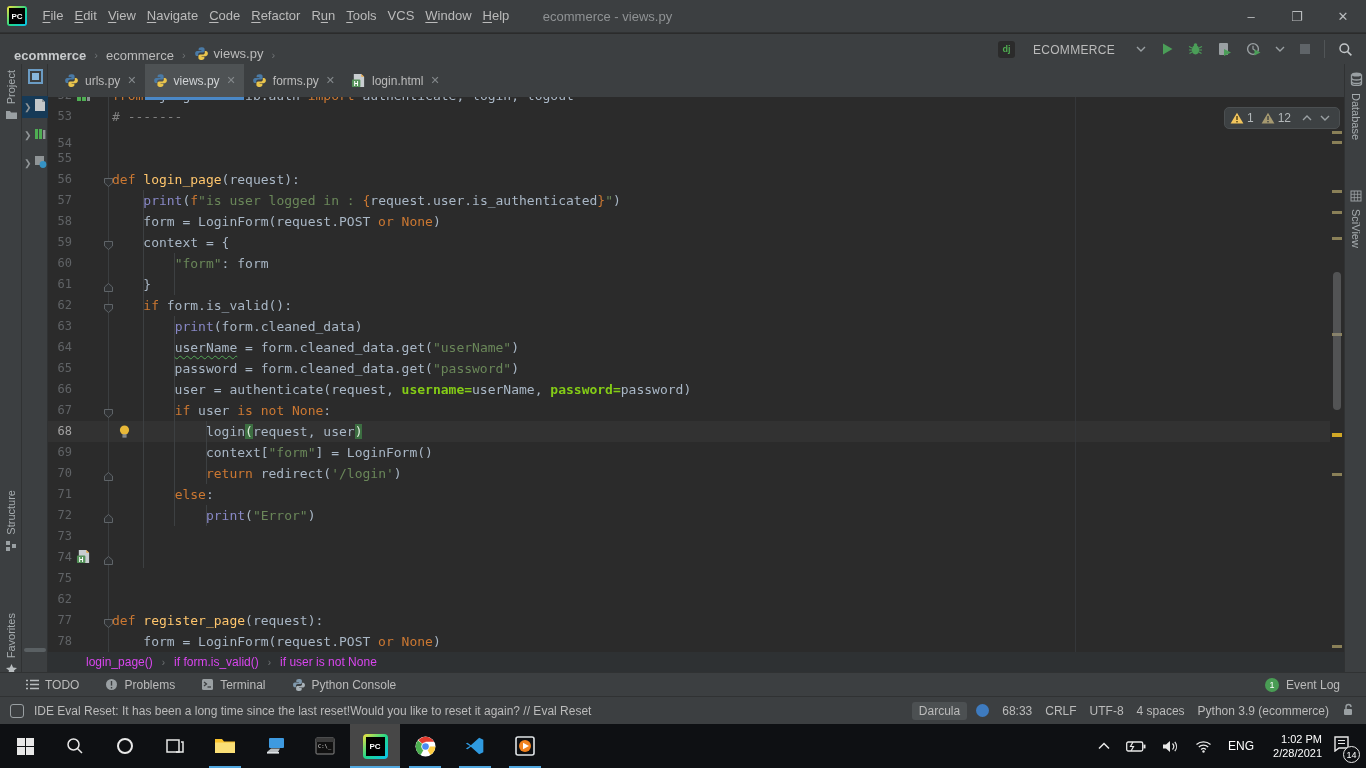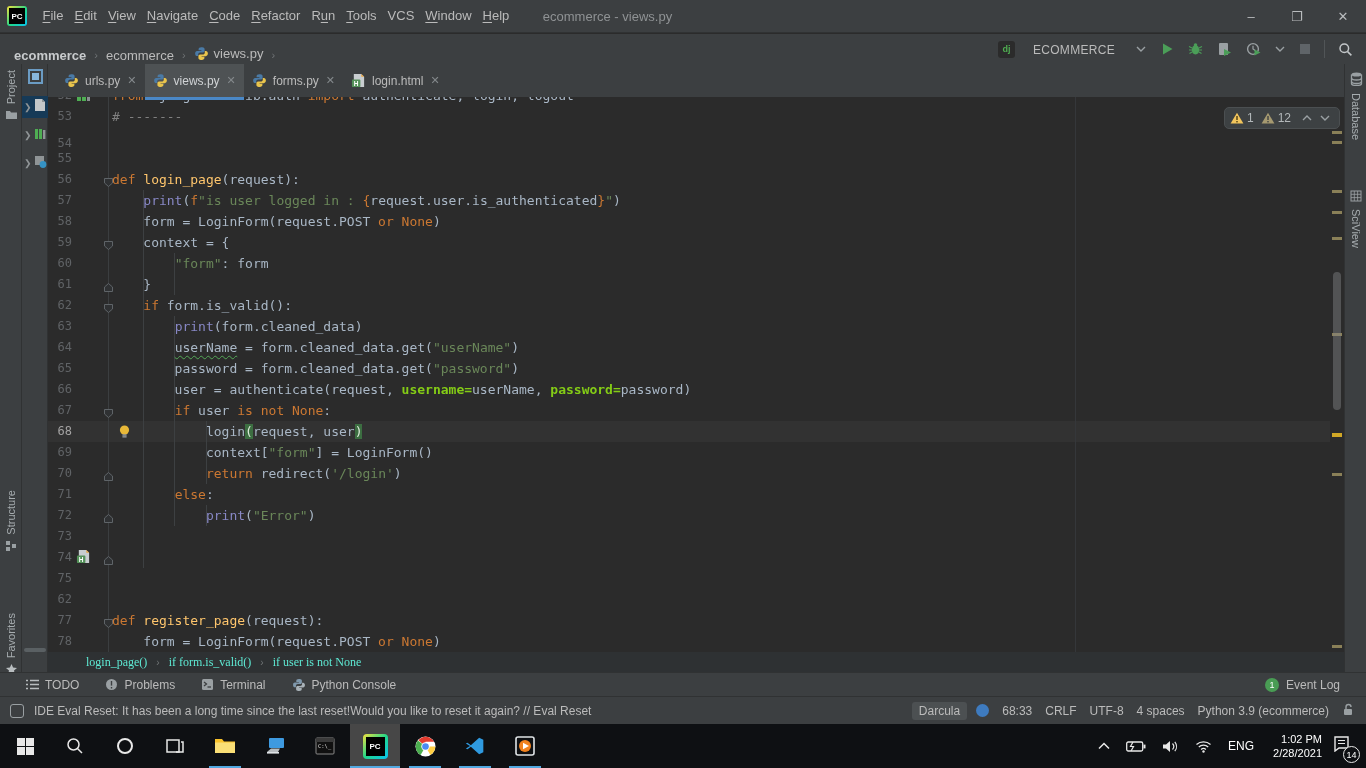--- a/index.html
+++ b/index.html
@@ -78,21 +78,21 @@
   #inspect { position:absolute; right:4px; top:10px; height:22px; background:#3d4143; border:1px solid #4b4f51;
     border-radius:5px; display:flex; align-items:center; padding:0 5px; }
   #inspect .cnt { color:#b3b8ba; font-size:12px; margin:0 7px 0 3px; }
   #inspect .chv { color:#9aa0a3; font-size:10px; margin:0 4px; display:flex; }
   #estripe { position:absolute; right:0; top:0; bottom:0; width:14px; }
   .mark { position:absolute; left:2px; width:10px; height:3px; background:#8a8058; }
   .mark.yellow { background:#d0a726; height:4px; }
   #thumb { position:absolute; left:3px; width:8px; border-radius:4px; background:rgba(130,134,136,.45); }
   
   #bcrumbs { height:20px; background:#2e3133; display:flex; align-items:center; padding-left:38px; }
-  #bcrumbs .bc { color:#5eead4; font-size:12px;font-family:Liberation Serif, serif; }
+  #bcrumbs .bc { color:#d946ef; font-size:12px; }
   #bcrumbs .bsep { color:#6f7375; margin:0 9px; font-size:10px; }
   
   #btoolbar { position:absolute; left:0; top:672px; width:100%; height:24px; background:#3c3f41;
     border-top:1px solid #303233; display:flex; align-items:center; }
   .toolbtn { display:flex; align-items:center; margin-left:26px; color:#bbbbbb; font-size:12px; }
   .toolbtn .ic { margin-right:6px; display:flex; }
   #eventlog { position:absolute; right:26px; display:flex; align-items:center; color:#bbbbbb; font-size:12px; }
   #evbadge { width:14px; height:14px; border-radius:50%; background:#499c54; color:#fff; font-size:9px;
     display:flex; align-items:center; justify-content:center; margin-right:7px; }
   

